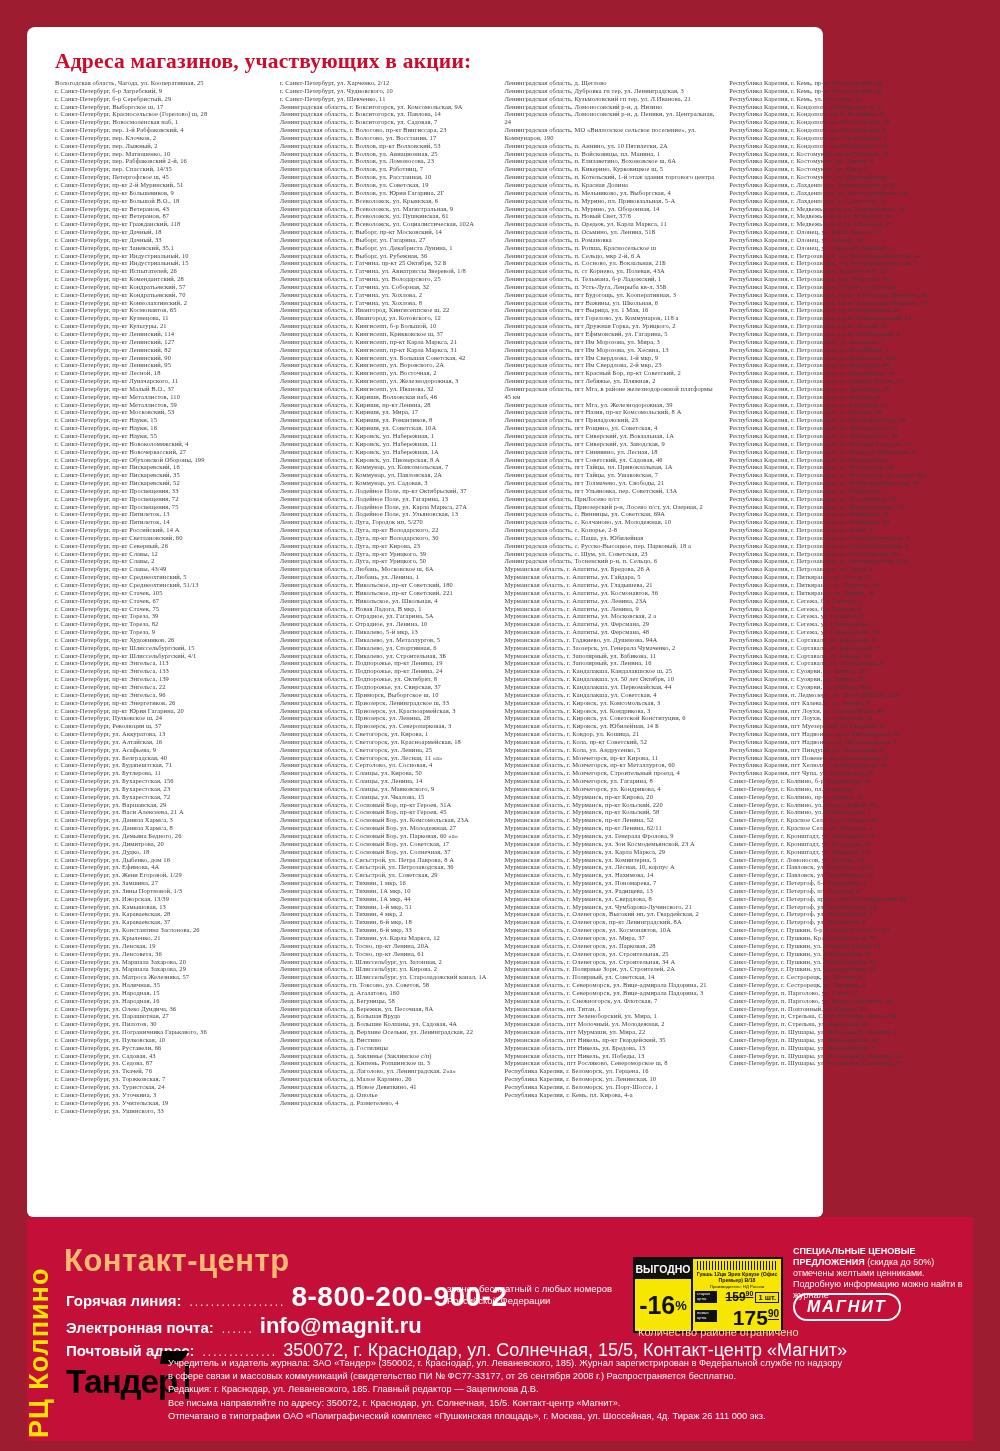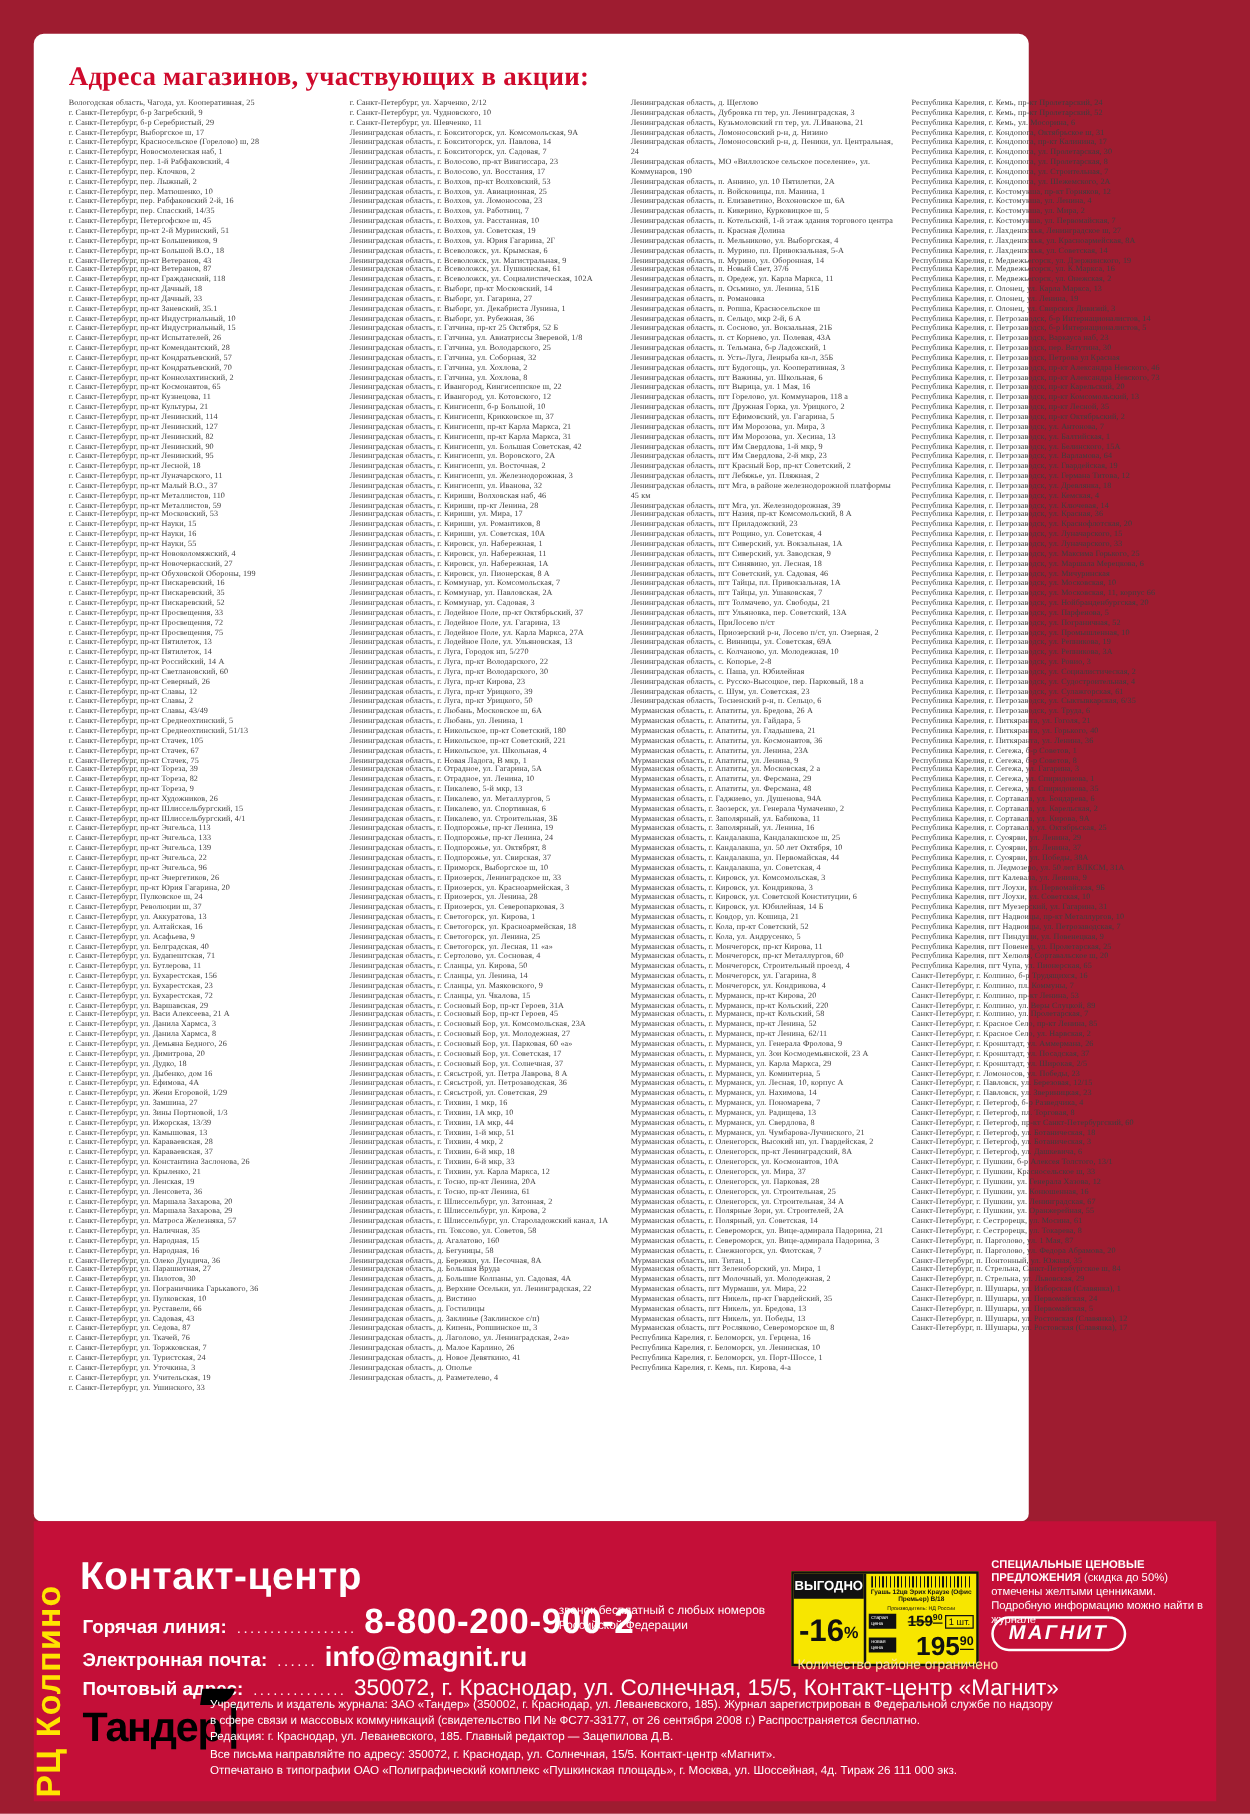--- a/index.html
+++ b/index.html
@@ -6,42 +6,42 @@
   body{width:1000px;height:1451px;position:relative;font-family:"Liberation Sans",sans-serif;background:#9e1c30;}
   .page{position:absolute;inset:0;overflow:hidden;}
   .card{position:absolute;left:27px;top:27px;width:796px;height:1190px;background:#ffffff;border-radius:8px 8px 6px 6px;font-family:Liberation Serif, serif;}
   .card h1{margin:0;position:absolute;left:28px;top:22px;font-size:21.5px;font-weight:bold;color:#cf0a2c;letter-spacing:.2px;}
   .cols{position:absolute;left:28px;top:52px;width:890px;display:flex;gap:9px;}
   .col{width:216px;}
   .addr{font-size:6.5px;line-height:7.85px;color:#3d3d3d;letter-spacing:.1px;}
   .band{position:absolute;left:27px;top:1217px;width:946px;height:224px;background:#c40f38;}
   .rc-label{position:absolute;left:24px;top:1256px;height:194px;display:flex;align-items:center;justify-content:center;
     writing-mode:vertical-rl;transform:rotate(180deg);color:#ffe400;font-weight:bold;font-size:27px;letter-spacing:1px;}
-  .cc-title{position:absolute;left:64px;top:1243px;margin:0;color:#ffffff;font-size:31px;font-weight:bold;letter-spacing:.5px;}
+  .cc-title{position:absolute;left:64px;top:1243px;margin:0;color:#fdba74;font-size:31px;font-weight:bold;letter-spacing:.5px;}
   .c-row{position:absolute;left:66px;color:#fff;display:flex;align-items:baseline;white-space:nowrap;}
   .c-row .label{font-size:15px;font-weight:bold;}
   .c-row .dots{font-size:12px;margin:0 6px 0 8px;letter-spacing:2px;opacity:.95;}
   .row-phone{top:1281px;}  .row-phone .value{font-size:28px;font-weight:bold;letter-spacing:.5px;}
   .row-email{top:1313px;}  .row-email .value{font-size:22px;font-weight:bold;}
   .row-addr{top:1340px;}   .row-addr .value{font-size:18px;font-weight:normal;}
   .phone-note{position:absolute;left:447px;top:1283px;color:#fff;font-size:9.5px;line-height:12px;}
   .tag{position:absolute;left:633px;top:1244px;width:150px;height:76px;background:#f7e600;border:2px solid #111;box-sizing:border-box;display:flex;margin-top:13px;}
   .tag-left{width:56px;border-right:2px solid #111;display:flex;flex-direction:column;}
   .tag-badge{background:#111;color:#fff;font-weight:bold;font-size:10.5px;text-align:center;padding:4px 0;}
   .tag-disc{flex:1;display:flex;align-items:center;justify-content:center;font-weight:bold;font-size:25px;color:#111;}
   .tag-disc small{font-size:13px;}
   .tag-right{flex:1;display:flex;flex-direction:column;padding:1px 2px;color:#111;}
   .barcode{height:9px;margin:1px 2px;background:repeating-linear-gradient(90deg,#111 0 1px,transparent 1px 3px);}
   .tag-prod{font-size:5.2px;font-weight:bold;text-align:center;line-height:6px;}
   .tag-maker{font-size:4.3px;text-align:center;margin:1px 0;}
   .price-row{display:flex;align-items:center;gap:2px;}
   .price-lbl{background:#111;color:#fff;font-size:4.2px;line-height:4.6px;padding:1px 2px;width:18px;}
   .old-price{font-size:12px;font-weight:bold;text-decoration:line-through;flex:1;text-align:right;}
   .old-price sup{font-size:7px;}
-  .qty{border:1.5px solid #111;font-size:7.5px;font-weight:normal;padding:0 2px;}
+  .qty{border:1.5px solid #111;font-size:7.5px;font-weight:bold;padding:0 2px;}
   .new-price{font-size:21px;font-weight:bold;flex:1;text-align:right;line-height:20px;}
   .new-price sup{font-size:10px;border-bottom:1.5px solid #111;}
   .limited{position:absolute;left:638px;top:1326px;color:#ffe3a8;font-size:11px;}
   .offers{position:absolute;left:793px;top:1246px;width:178px;color:#fff;font-size:9px;line-height:11px;}
   .offers .b{font-weight:bold;}
   .magnit{position:absolute;left:793px;top:1293px;border:2.5px solid #fff;border-radius:14px;padding:3px 12px;
     color:#fff;font-weight:bold;font-style:italic;font-size:16px;letter-spacing:2px;}
   .legal{position:absolute;left:168px;top:1357px;width:806px;color:#fff;font-size:9.3px;line-height:13.2px;font-weight:300;}
   .tander{position:absolute;left:66px;top:1363px;color:#000;font-weight:bold;font-size:33px;letter-spacing:-1px;}
   .tander .flag{position:absolute;right:2px;top:-12px;width:26px;height:13px;background:#000;border-radius:0 0 60% 0/0 0 100% 0;transform:skewX(-8deg);}
@@ -622,21 +622,21 @@
       <div class="barcode"></div>
       <div class="tag-prod">Гуашь 12цв Эрих Краузе (Офис Премьер) В/18</div>
       <div class="tag-maker">Производитель: НД России</div>
       <div class="price-row">
         <span class="price-lbl">старая цена</span>
         <span class="old-price"><span>159</span><sup>90</sup></span>
         <span class="qty">1 шт.</span>
       </div>
       <div class="price-row">
         <span class="price-lbl">новая цена</span>
-        <span class="new-price"><span>195</span><sup>90</sup></span>
+        <span class="new-price"><span>175</span><sup>90</sup></span>
       </div>
     </div>
   </div>
   <div class="limited">Количество районе ограничено</div>
 
   <div class="offers">
     <span class="b">СПЕЦИАЛЬНЫЕ ЦЕНОВЫЕ ПРЕДЛОЖЕНИЯ</span>
     <span>(скидка до 50%) отмечены желтыми ценниками. Подробную информацию можно найти в журнале</span>
   </div>
   <div class="magnit">МАГНИТ</div>

